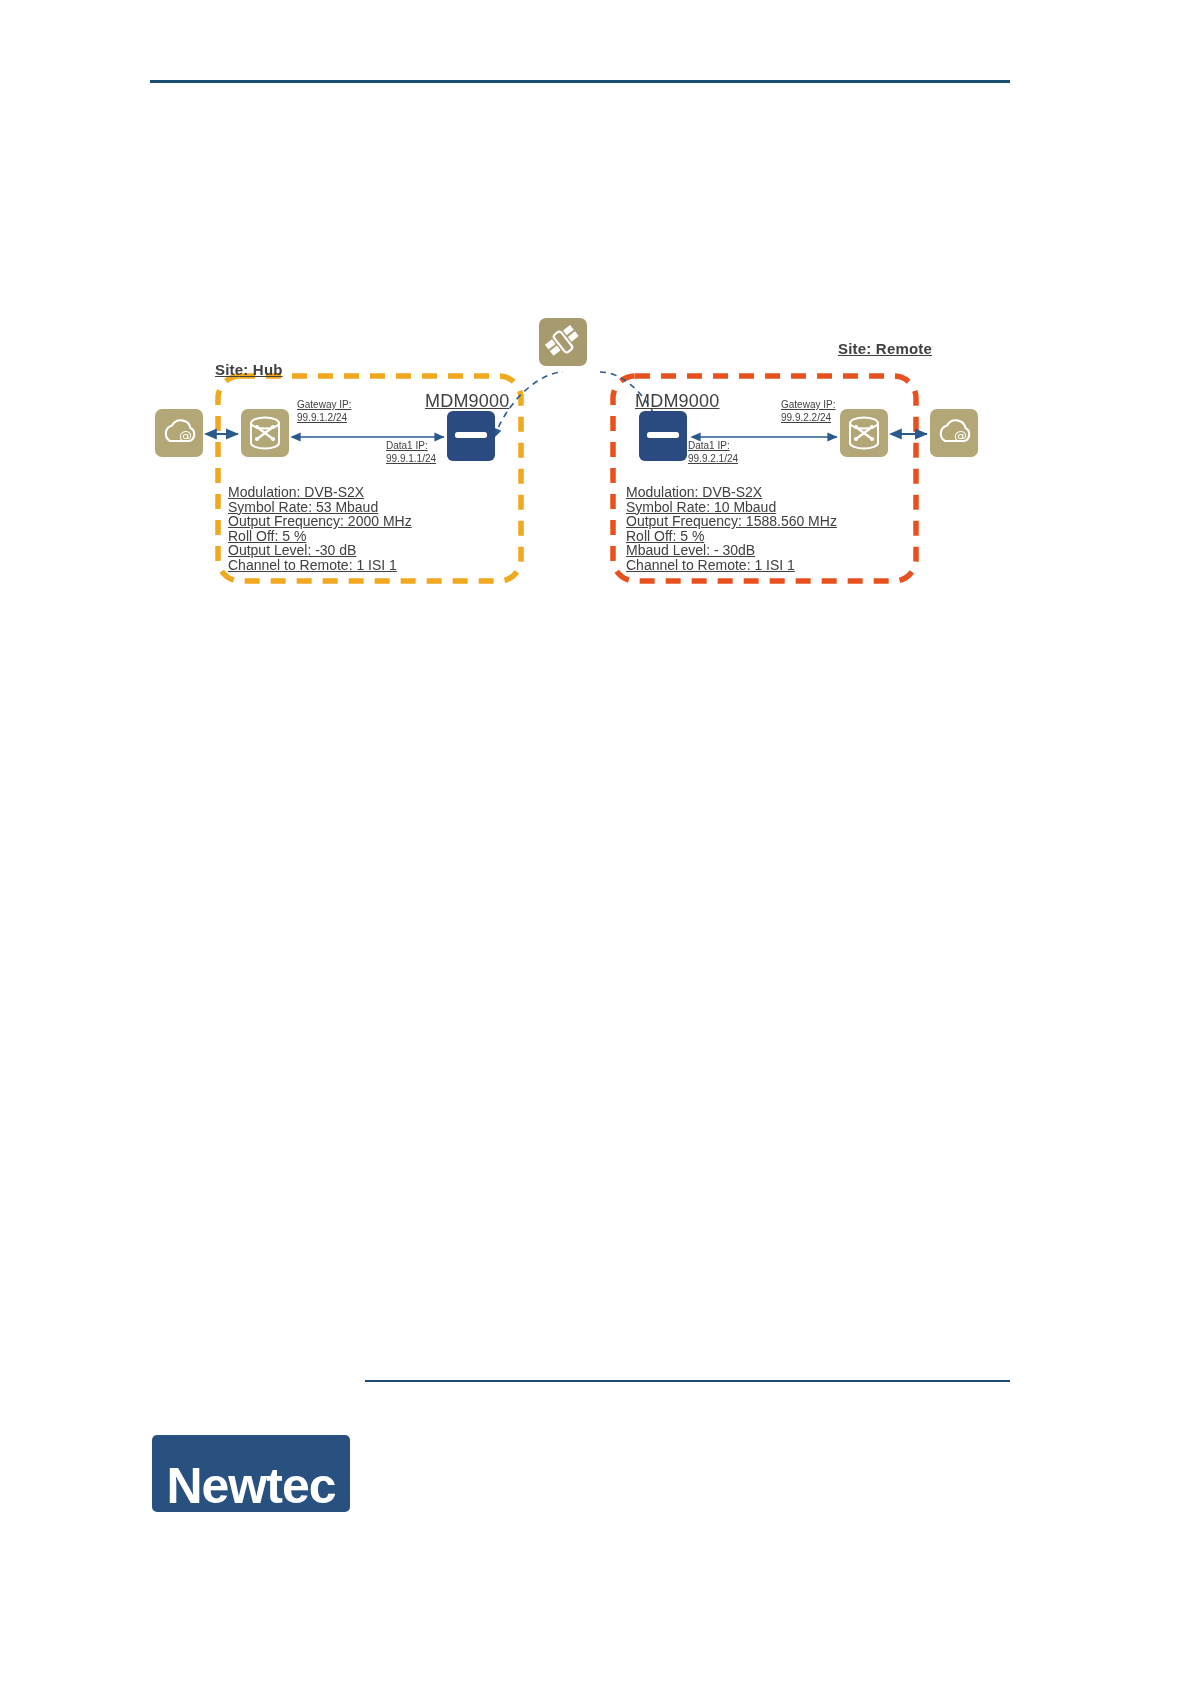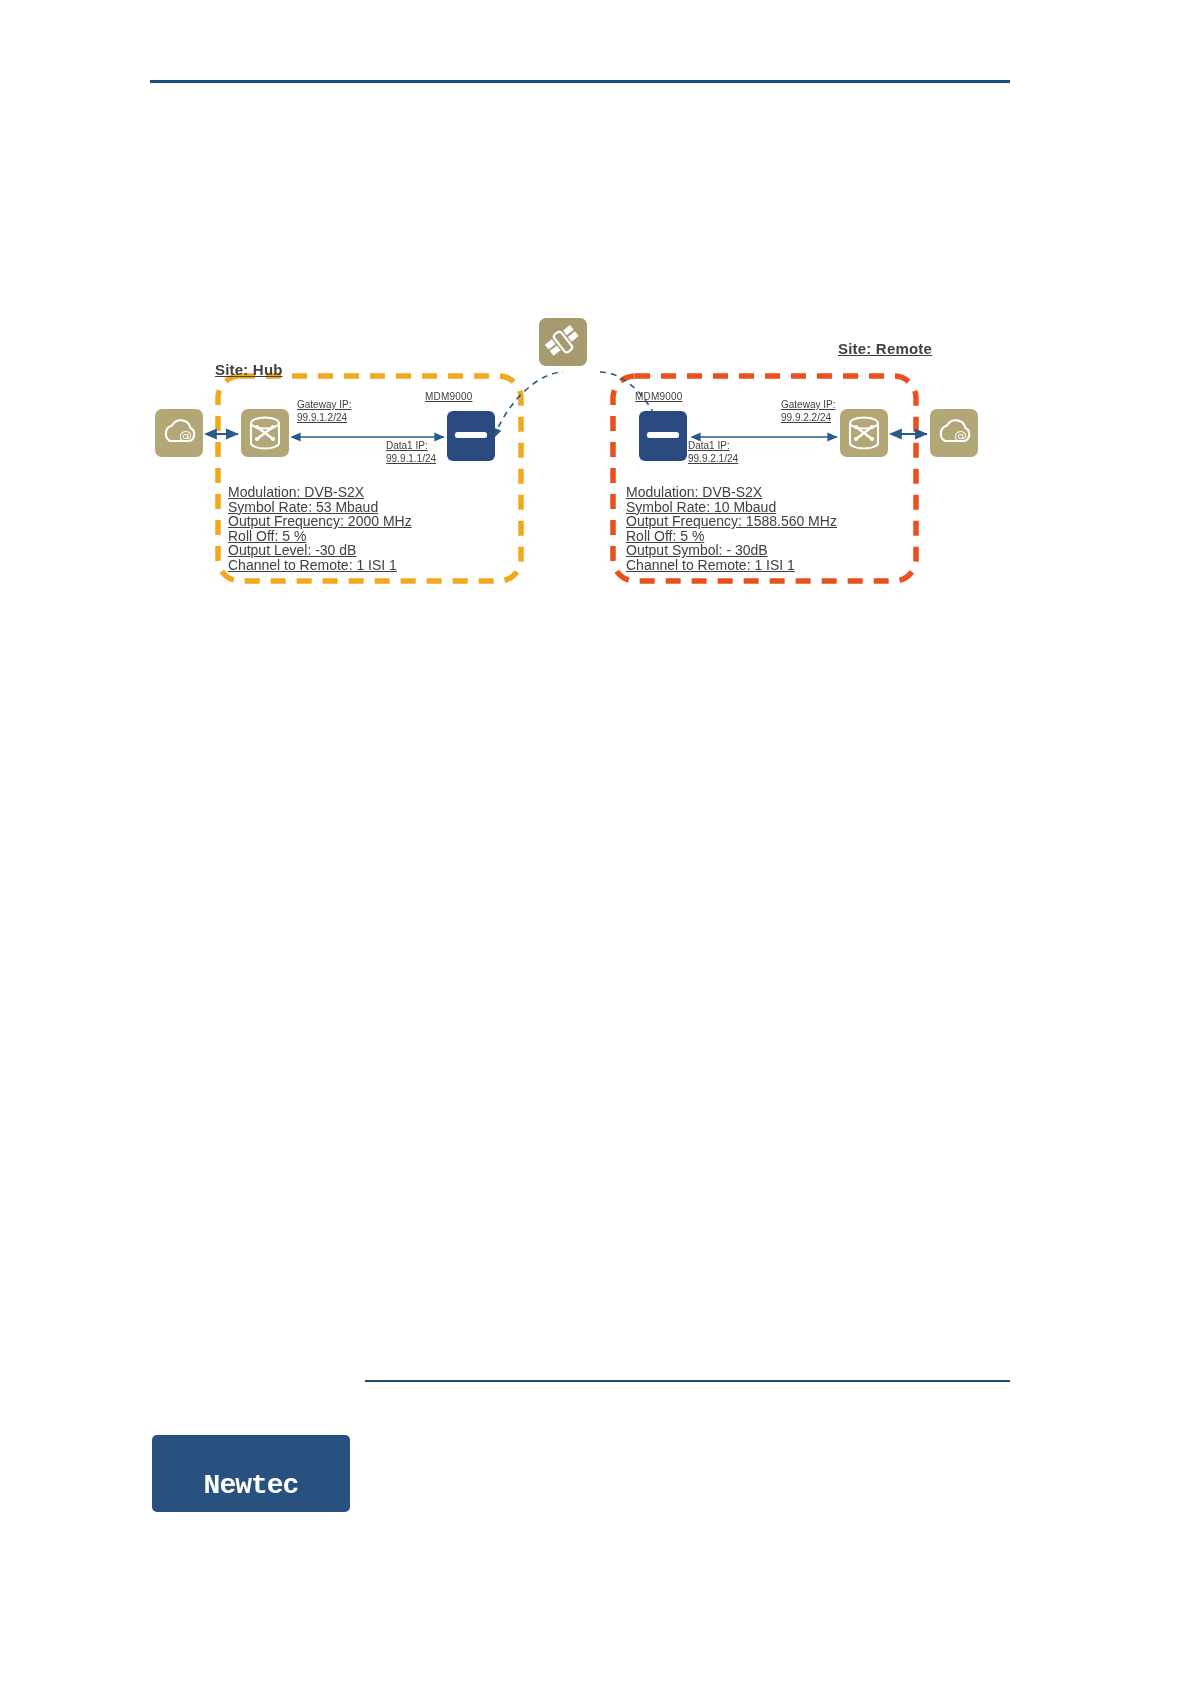--- a/index.html
+++ b/index.html
@@ -41,23 +41,23 @@
     width: 198px;
     height: 77px;
     background: #28517f;
     border-radius: 5px;
     display: flex;
     align-items: center;
     justify-content: center;
   }
   .brand-logo .wordmark {
     color: #ffffff;
-    font-family: Liberation Mono, monospace;
+    font-family: Liberation Sans, sans-serif;
     font-weight: bold;
-    font-size: 28px;
+    font-size: 50px;
     letter-spacing: -1px;
     line-height: 1;
     margin-top: 25px;
   }
 
   
   .diagram {
     position: absolute;
     left: 0;
     top: 0;
@@ -73,21 +73,21 @@
     font-family: "Liberation Sans", sans-serif;
     white-space: nowrap;
     text-decoration: underline;
   }
   .site-title {
     font-size: 15px;
     font-weight: bold;
     letter-spacing: 0.2px;
   }
   .dev-title {
-    font-size: 10px;
+    font-size: 18px;
     letter-spacing: 0.2px;
   }
   .ip-label {
     font-size: 10px;
     line-height: 12.5px;
   }
   .params {
     font-size: 14px;
     line-height: 14.6px;
   }
@@ -229,21 +229,21 @@
   <div class="dlabel ip-label" style="left:781px; top:399px;">
     <div>Gateway IP:</div>
     <div>99.9.2.2/24</div>
   </div>
 
   <div class="dlabel params" style="left:626px; top:485px;">
     <div>Modulation:  DVB-S2X</div>
     <div>Symbol Rate: 10 Mbaud</div>
     <div>Output Frequency: 1588.560 MHz</div>
     <div>Roll Off:  5 %</div>
-    <div>Output Symbol: - 30dB</div>
+    <div>Mbaud Level: - 30dB</div>
     <div>Channel to Remote: 1  ISI  1</div>
   </div>
 
 </div>
 
 <div class="brand-logo">
   <span class="wordmark">Newtec</span>
 </div>
 
 </body></html>

